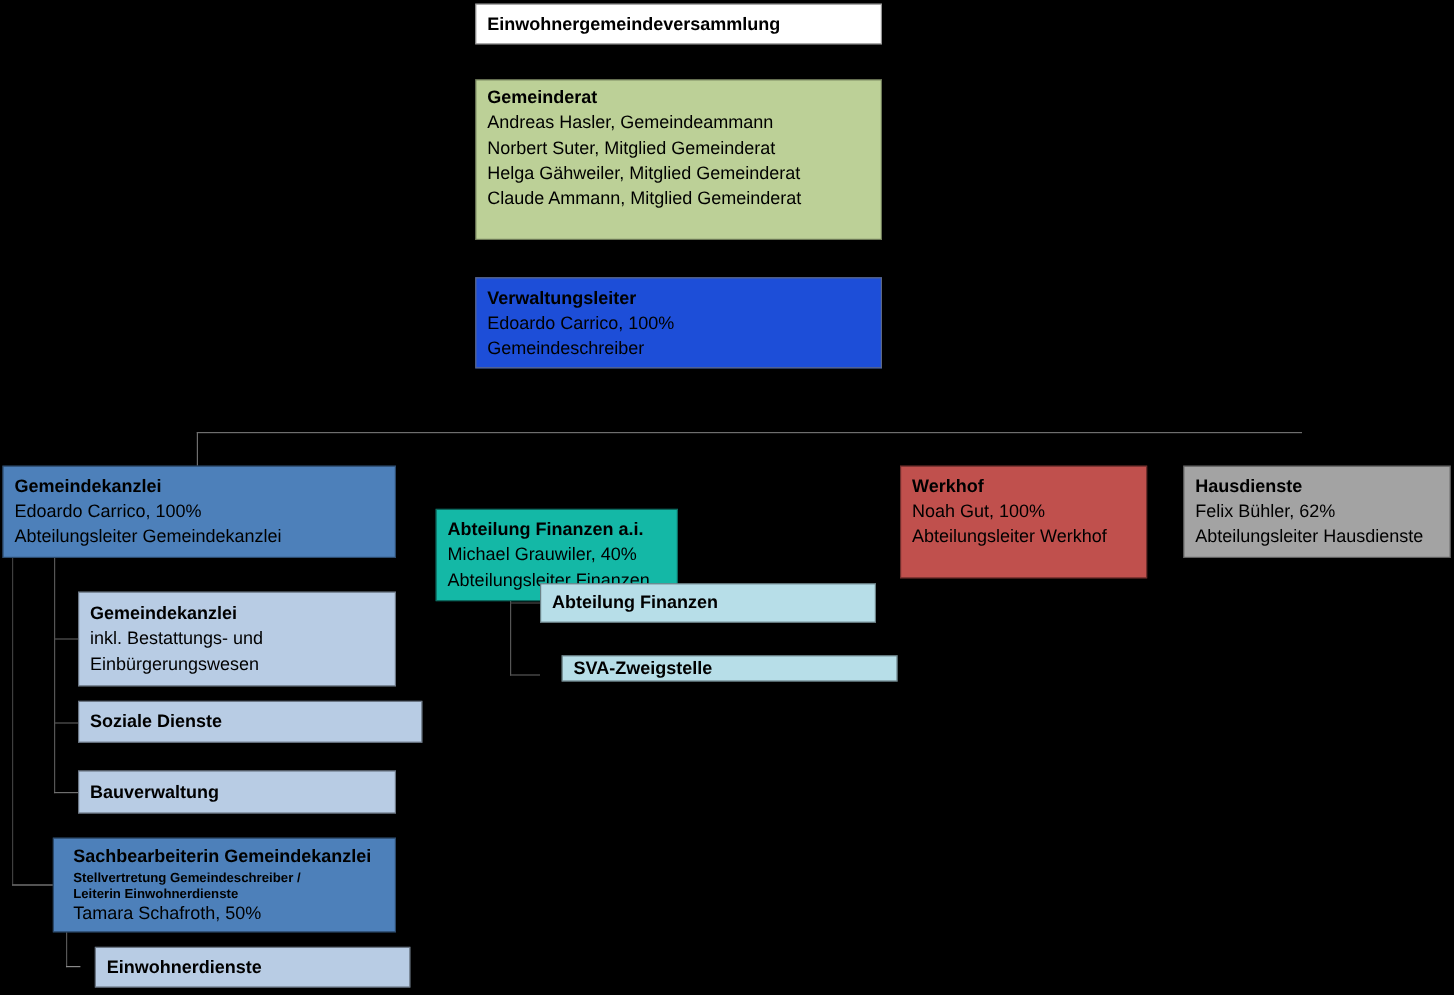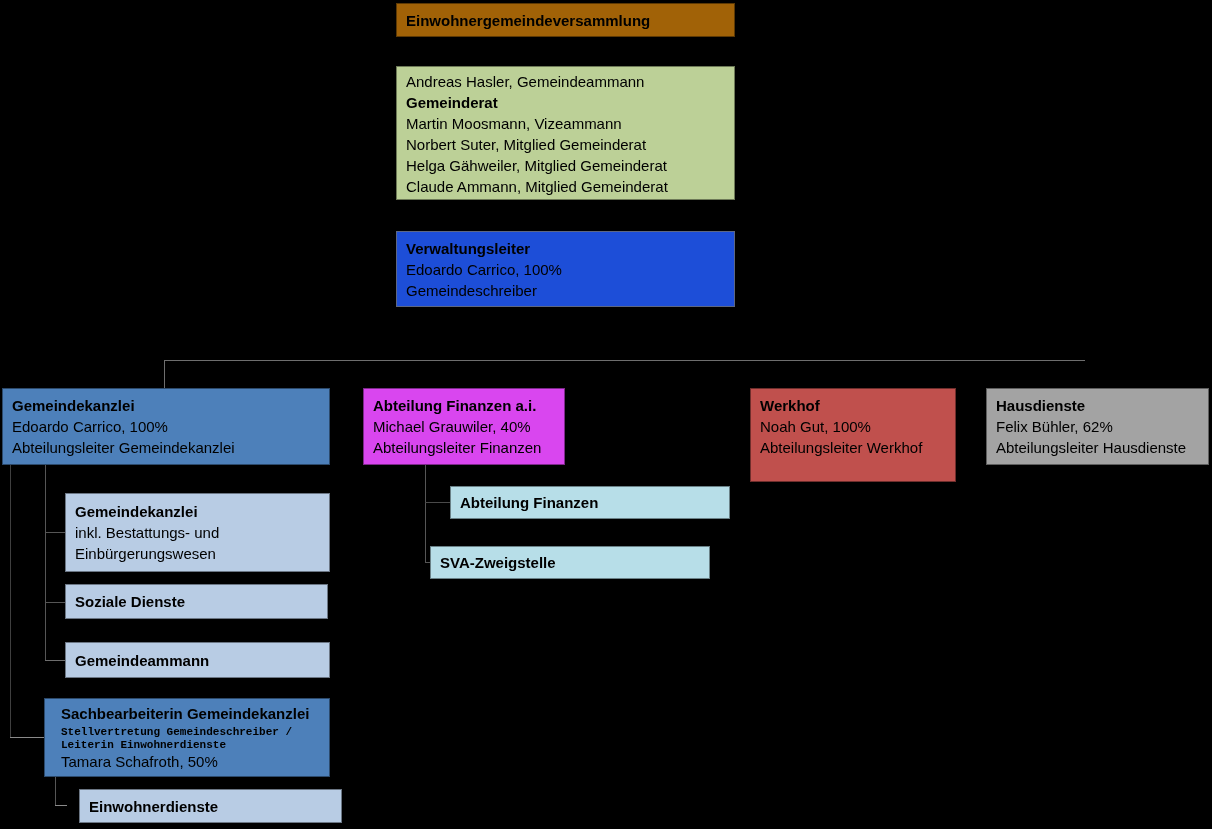--- a/index.html
+++ b/index.html
@@ -7,28 +7,28 @@
     position:relative;width:1212px;height:829px;background:#000;overflow:hidden;
     font-family:"Liberation Sans","DejaVu Sans",sans-serif;color:#000;
   }
   .box{
     position:absolute;box-sizing:border-box;
     border:1px solid rgba(0,0,0,0.42);
     padding:5px 10px 0 9px;
   }
   .t{font-size:15px;line-height:21px;white-space:nowrap;}
   .b{font-weight:bold;}
-  .small{font-size:11px;line-height:13px;font-weight:bold;white-space:nowrap;font-family:Liberation Mono, monospace;}
+  .small{font-size:11px;line-height:13px;font-weight:bold;white-space:nowrap;}
   .center{display:flex;align-items:center;padding-top:0;}
   
-  .c-olive {background:#a16207;}
+  .c-olive {background:#ffffff;}
   .c-lgreen{background:#bcd097;}
   .c-cream {background:#1d4ed8;}
   .c-blue  {background:#4d80ba;}
-  .c-teal  {background:#d946ef;}
+  .c-teal  {background:#14b8a6;margin-top:36px;}
   .c-red   {background:#c0504d;}
   .c-pink  {background:#a3a3a3;}
   .c-peri  {background:#b8cce4;}
   .c-cyan  {background:#b7dee8;}
   .line{position:absolute;background:#6e6e6e;}
 </style>
 </head>
 <body>
 
 <div class="stage">
@@ -49,23 +49,22 @@
 
   <div class="line" style="left:425px;top:464px;width:1px;height:99px;background:#565656;"></div>
   <div class="line" style="left:425px;top:502px;width:25px;height:1px;background:#4a4a4a;"></div>
   <div class="line" style="left:425px;top:562px;width:25px;height:1px;background:#565656;"></div>
 
   <div class="box c-olive center" style="left:396px;top:3px;width:339px;height:34px;">
     <div class="t b">Einwohnergemeindeversammlung</div>
   </div>
 
   <div class="box c-lgreen" style="left:396px;top:66px;width:339px;height:134px;padding-top:4px;">
+    <div class="t b">Gemeinderat</div>
     <div class="t">Andreas Hasler, Gemeindeammann</div>
-    <div class="t b">Gemeinderat</div>
-    <div class="t">Martin Moosmann, Vizeammann</div>
     <div class="t">Norbert Suter, Mitglied Gemeinderat</div>
     <div class="t">Helga Gähweiler, Mitglied Gemeinderat</div>
     <div class="t">Claude Ammann, Mitglied Gemeinderat</div>
   </div>
 
   <div class="box c-cream" style="left:396px;top:231px;width:339px;height:76px;padding-top:6px;border-color:rgba(110,110,110,0.8);">
     <div class="t b">Verwaltungsleiter</div>
     <div class="t">Edoardo Carrico, 100%</div>
     <div class="t">Gemeindeschreiber</div>
   </div>
@@ -93,40 +92,40 @@
     <div class="t">Felix Bühler, 62%</div>
     <div class="t">Abteilungsleiter Hausdienste</div>
   </div>
 
   <div class="box c-peri" style="left:65px;top:493px;width:265px;height:79px;padding-top:7px;">
     <div class="t b">Gemeindekanzlei</div>
     <div class="t">inkl. Bestattungs- und</div>
     <div class="t">Einbürgerungswesen</div>
   </div>
 
-  <div class="box c-peri center" style="left:65px;top:584px;width:263px;height:35px;">
+  <div class="box c-peri center" style="left:65px;top:584px;width:287px;height:35px;">
     <div class="t b">Soziale Dienste</div>
   </div>
 
   <div class="box c-peri center" style="left:65px;top:642px;width:265px;height:36px;">
-    <div class="t b">Gemeindeammann</div>
+    <div class="t b">Bauverwaltung</div>
   </div>
 
   <div class="box c-blue" style="left:44px;top:698px;width:286px;height:79px;padding-top:5px;padding-left:16px;">
     <div class="t b" style="line-height:20px;">Sachbearbeiterin Gemeindekanzlei</div>
     <div class="small" style="margin-top:2px;">Stellvertretung Gemeindeschreiber /</div>
     <div class="small">Leiterin Einwohnerdienste</div>
     <div class="t" style="line-height:20px;">Tamara Schafroth, 50%</div>
   </div>
 
   <div class="box c-peri center" style="left:67px;top:789px;width:263px;height:34px;margin-left:12px;">
     <div class="t b">Einwohnerdienste</div>
   </div>
 
   <div class="box c-cyan center" style="left:450px;top:486px;width:280px;height:33px;">
     <div class="t b">Abteilung Finanzen</div>
   </div>
 
-  <div class="box c-cyan center" style="left:430px;top:546px;width:280px;height:33px;">
+  <div class="box c-cyan center" style="left:468px;top:546px;width:280px;height:22px;">
     <div class="t b">SVA-Zweigstelle</div>
   </div>
 
 </div>
 
 </body></html>

